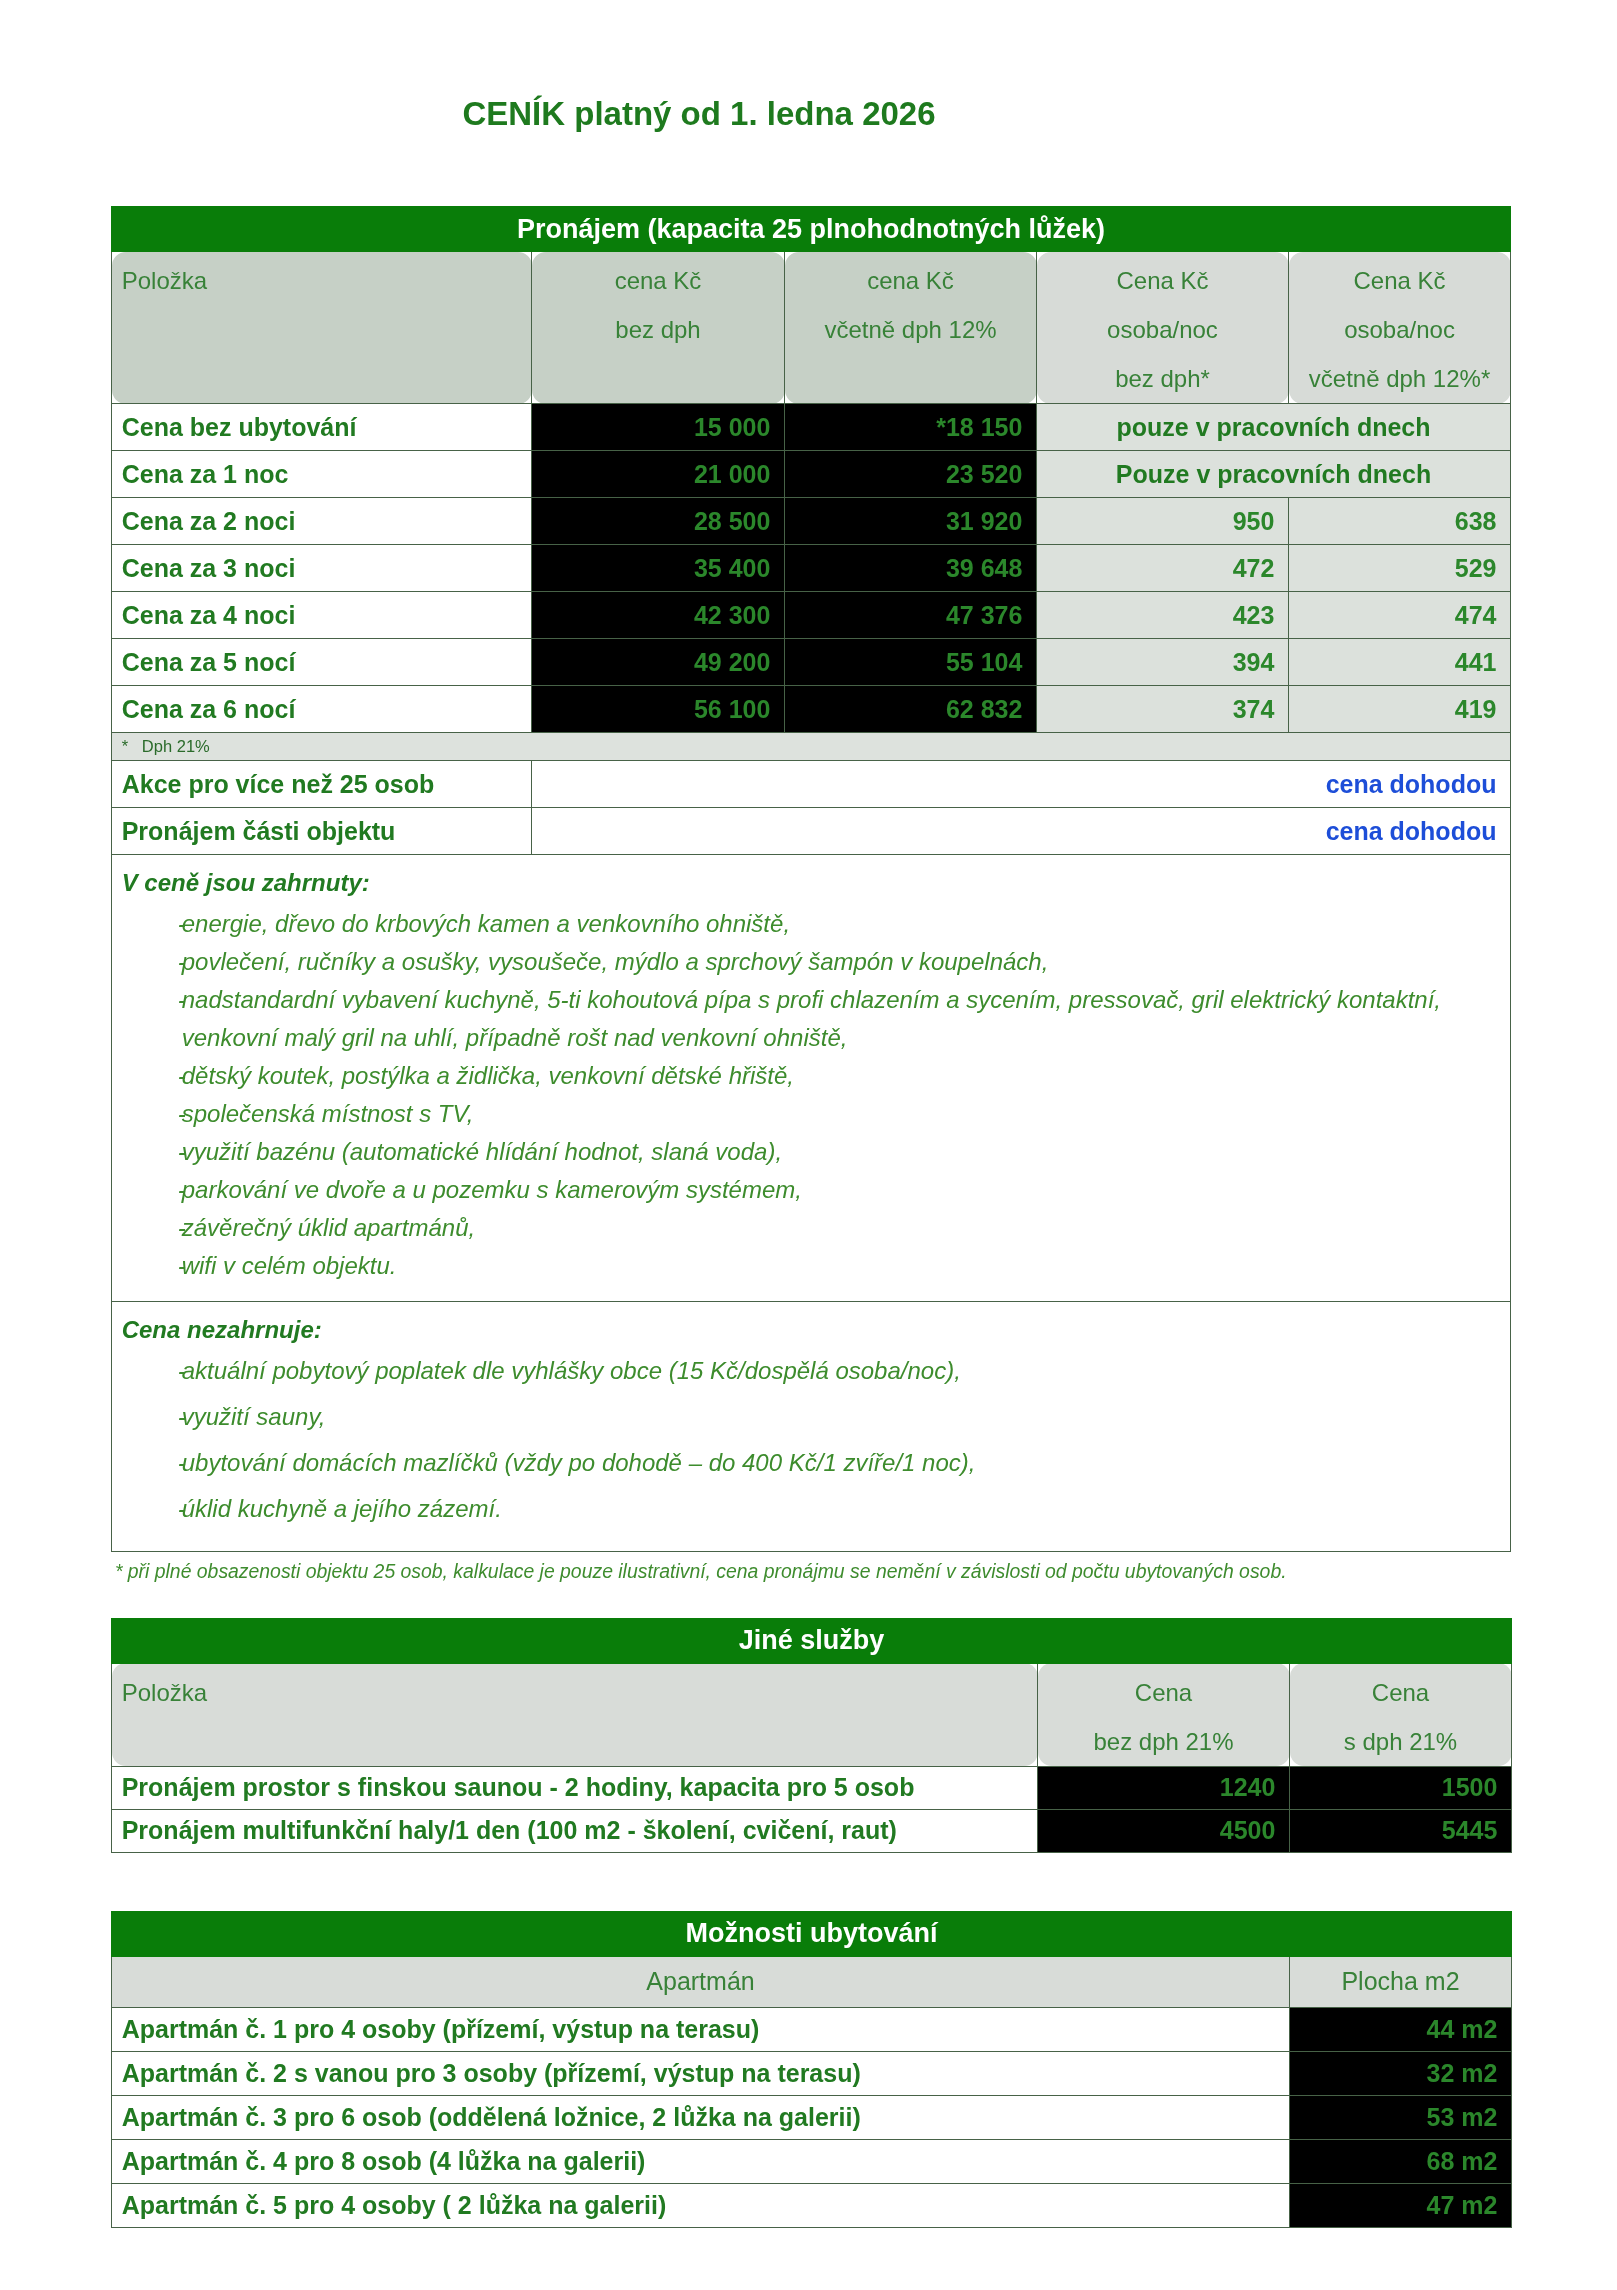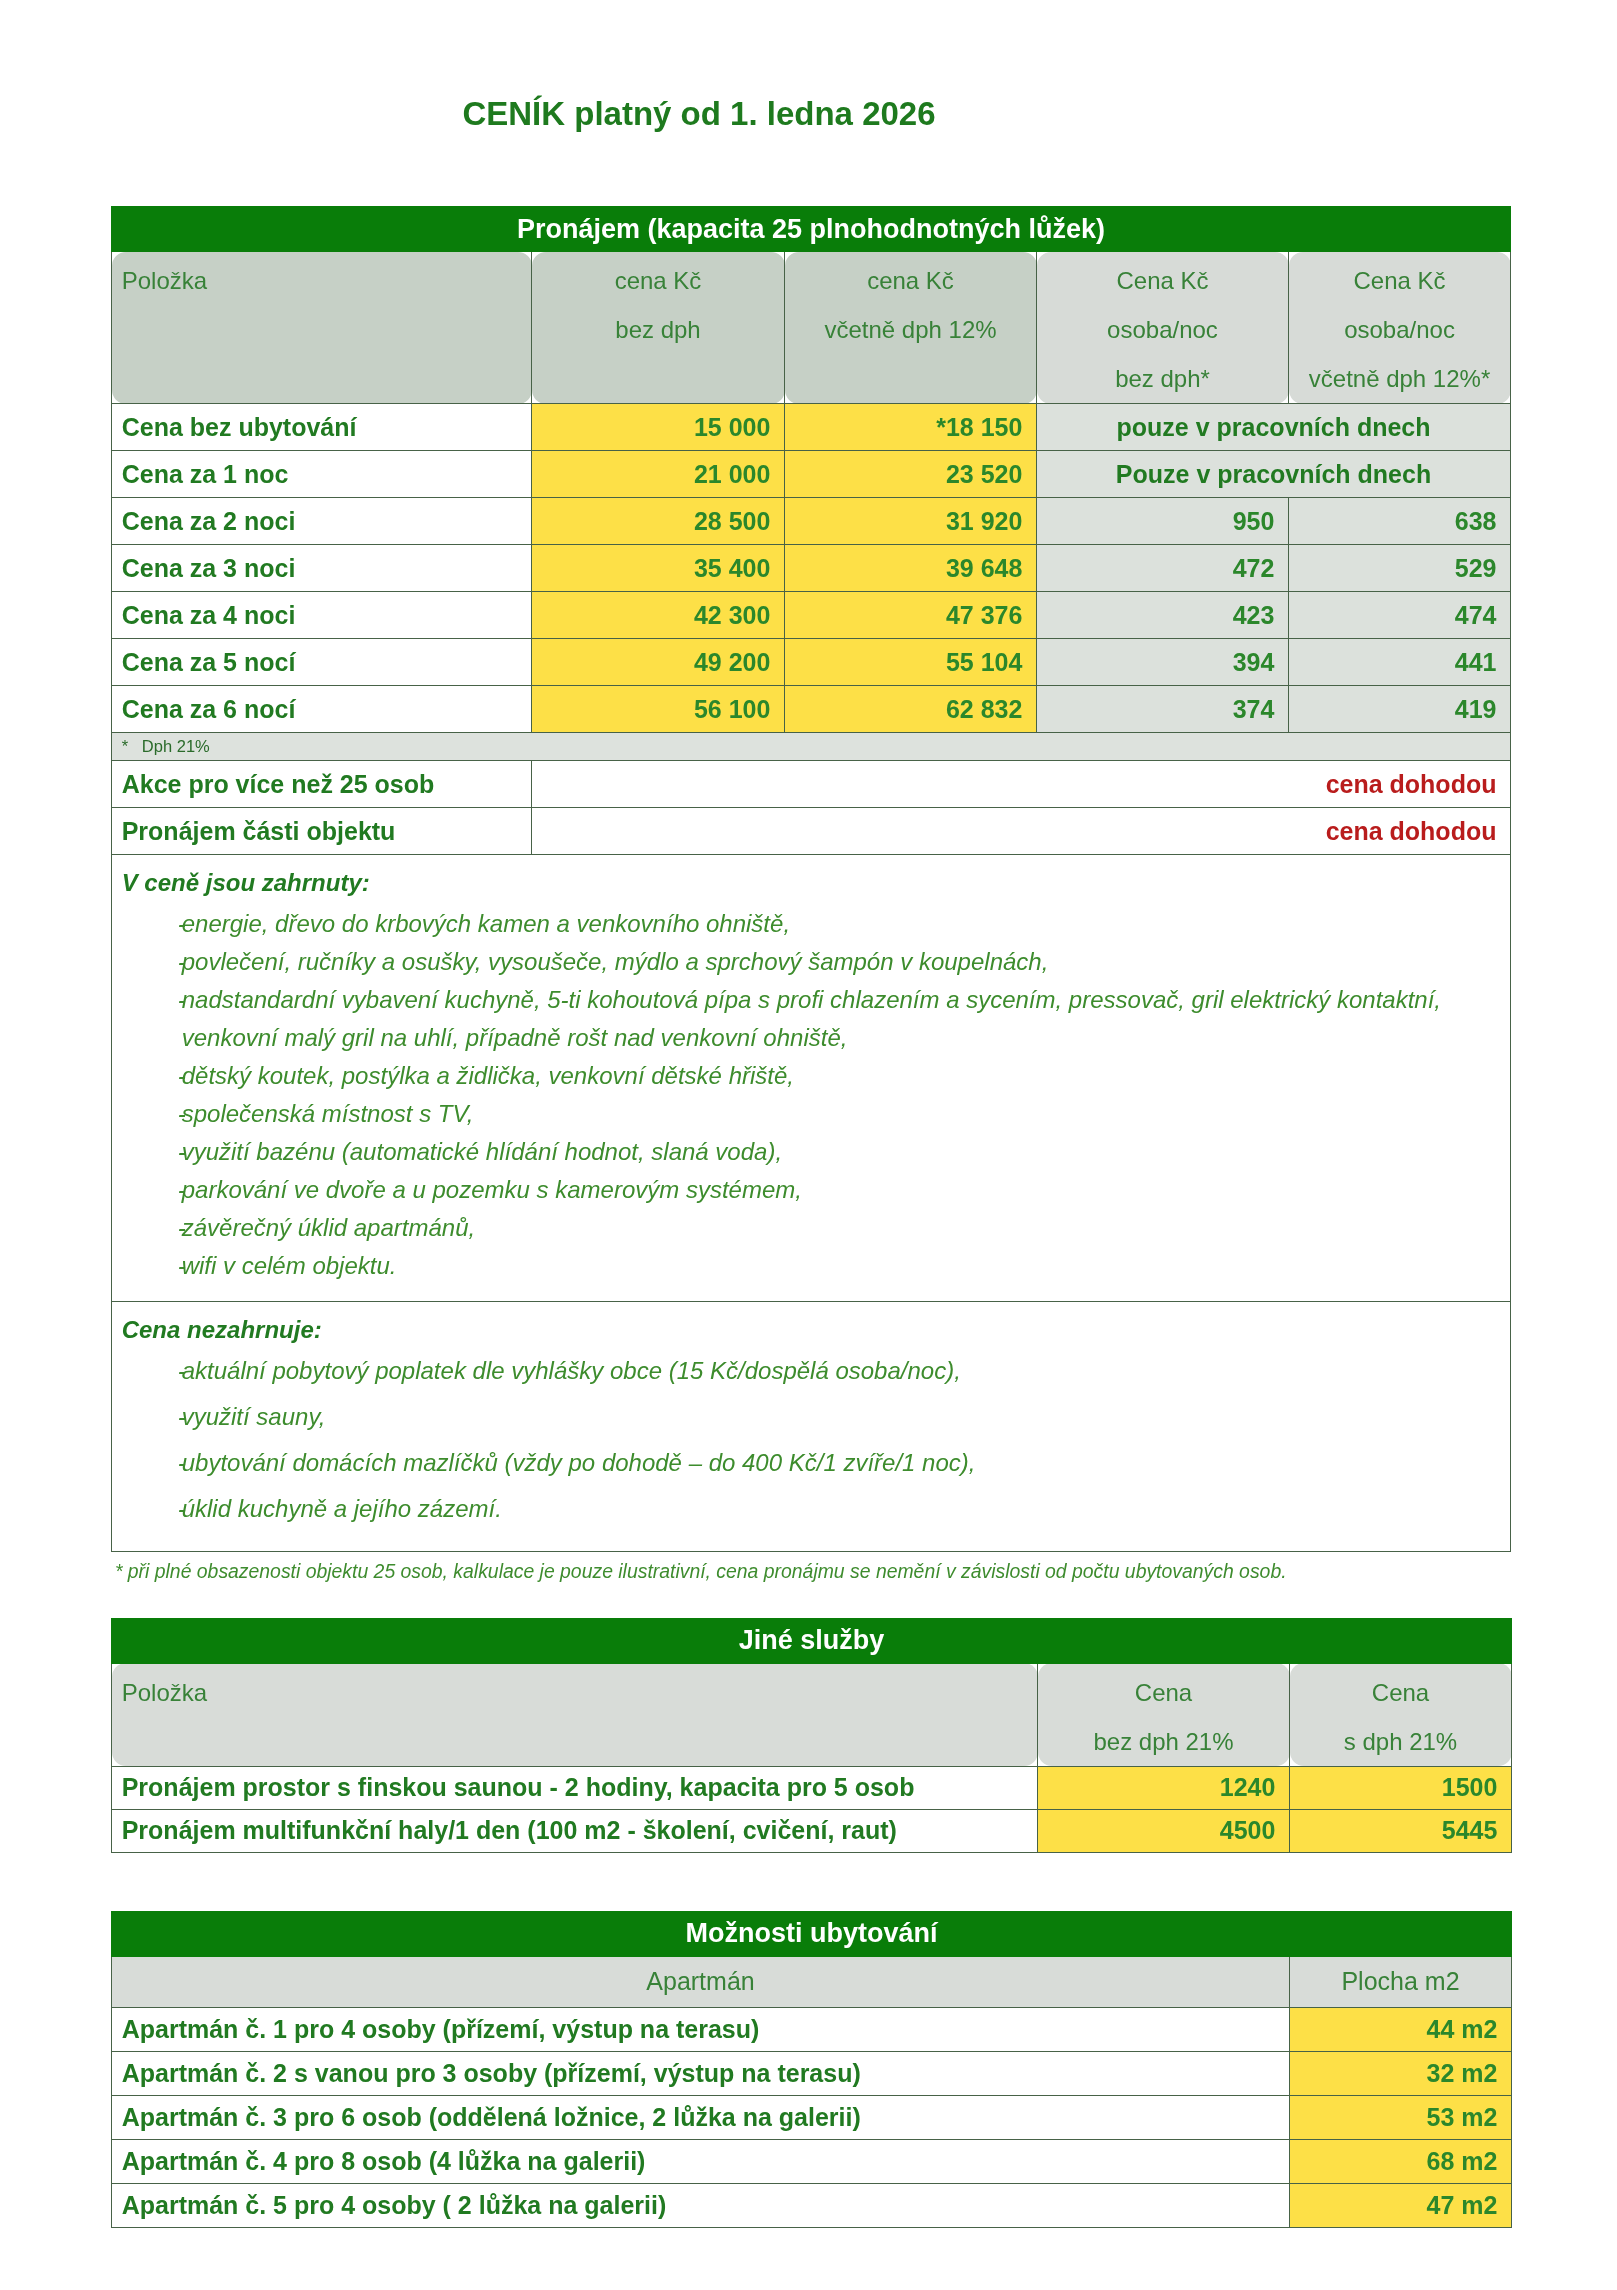--- a/index.html
+++ b/index.html
@@ -29,29 +29,29 @@
   
   td.hdr { vertical-align:top; padding-top:4px; font-size:24px; color:#388238;border-radius:14px; }
   td.hdr .hl { line-height:49px; text-align:center; white-space:nowrap; }
   td.hdr .hl.left { text-align:left; padding-left:9.7px; }
   .hdr-grngray { background:#c6d0c6; }
   .hdr-light  { background:#d7dbd7; }
   tr.main-hdr { height:123px; }
 
   tr.datarow { height:47px; }
   td.label { font-weight:bold; font-size:25px; text-align:left; padding-left:9.7px; background:#ffffff; color:#217a21; }
-  td.num   { font-weight:bold; font-size:25px; text-align:right; padding-right:13.6px; background:#fde047; color:#2b872b; white-space:nowrap; }
+  td.num   { font-weight:bold; font-size:25px; text-align:right; padding-right:13.6px; background:#000000; color:#2b872b; white-space:nowrap; }
   td.gray  { background:#dce1dc; }
   td.merged-note { background:#dce1dc; font-weight:bold; font-size:25px; text-align:center; color:#217a21; }
 
   tr.vatrow { height:28px; }
   td.vatnote { background:#dde2dd; font-weight:normal; font-size:16.5px; text-align:left; padding-left:9.7px; color:#2a6b2a; white-space:pre; }
 
   tr.specialrow { height:47px; }
-  td.dealtext { font-weight:bold; font-size:25px; text-align:right; padding-right:13.6px; color:#b91c1c; background:#ffffff; }
+  td.dealtext { font-weight:bold; font-size:25px; text-align:right; padding-right:13.6px; color:#1d4ed8; background:#ffffff; }
 
   td.block { padding:9.7px 11.6px 15.5px 9.7px; vertical-align:top; background:#ffffff; }
   .block-heading { font-weight:bold; font-style:italic; font-size:24px; color:#217a21; line-height:35px; }
   ul.incl { list-style:none; margin-top:5.8px; }
   ul.incl li { display:flex; font-style:italic; font-size:24px; line-height:38px; color:#3d8c2d; }
   ul.incl li .dash { flex:none; width:60px; padding-left:56px; }
   ul.incl li .txt { flex:1; }
   ul.nincl li { margin-bottom:7.8px; }
 
   .footnote { margin-top:7.8px; font-style:italic; font-size:19.4px; color:#3e8c2e; padding-left:3.9px; }

